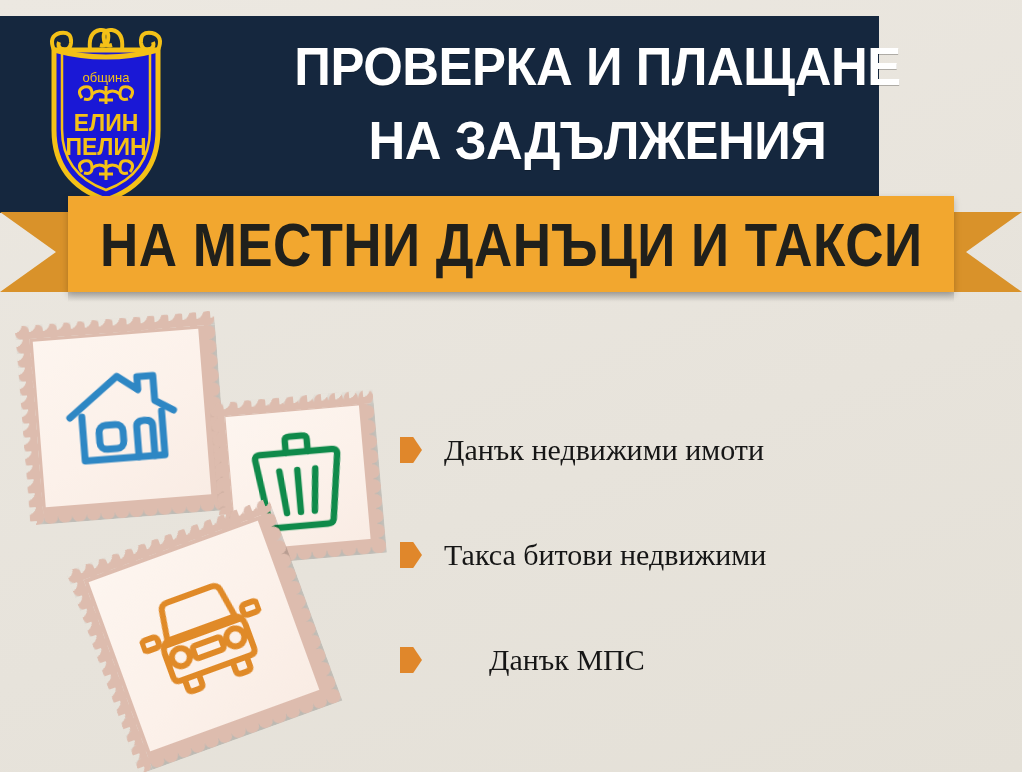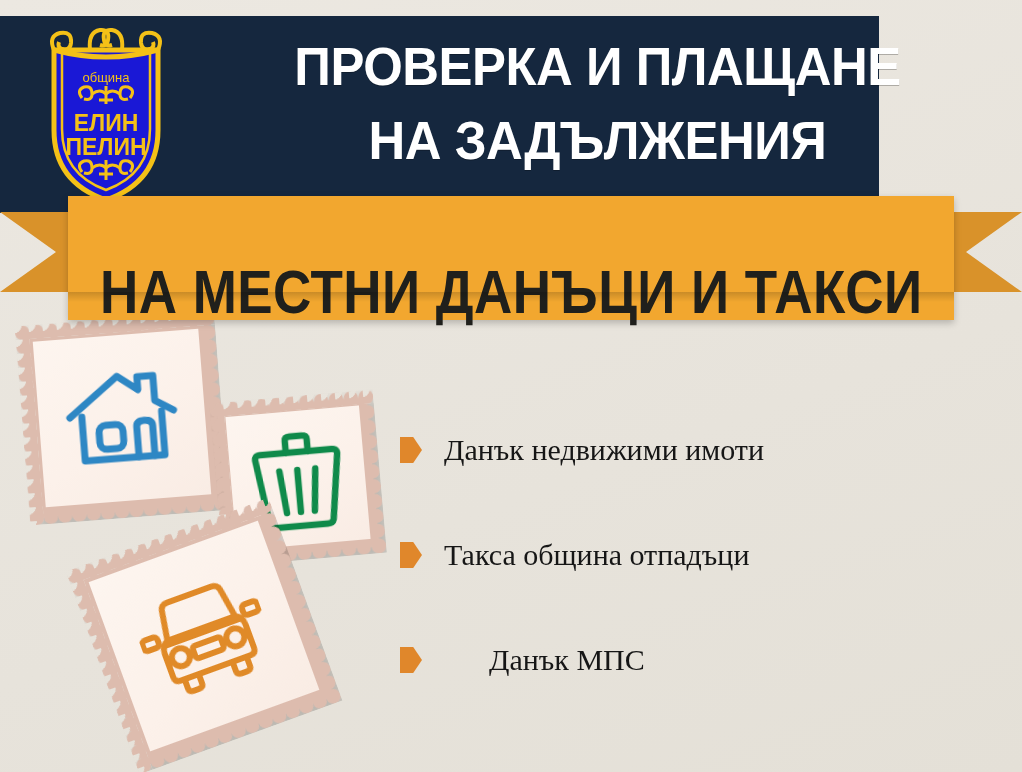--- a/index.html
+++ b/index.html
@@ -52,24 +52,24 @@
     left:0;
     clip-path:polygon(0 0,150px 0,150px 80px,0 80px,56px 40px);
   }
   .ribbon .tail.right{
     right:0;
     clip-path:polygon(0 0,150px 0,94px 40px,150px 80px,0 80px);
   }
   .ribbon .tail.left::after,
   .ribbon .tail.right::after{content:"";position:absolute;}
   .ribbon .band{
-    position:absolute;left:68px;top:0;width:886px;height:124px;
+    position:absolute;left:68px;top:0;width:886px;height:96px;
     background:#f2a72f;
     box-shadow:0 3px 7px rgba(0,0,0,.22);
-    display:flex;align-items:flex-end;justify-content:center;
+    display:flex;align-items:center;justify-content:center;
   }
   .ribbon .band-text{
     color:#20201c;
     font-family:"Liberation Sans", sans-serif;
     font-weight:700;
     font-size:57px;
     letter-spacing:0.5px;
     transform:scaleX(0.93) scaleY(1.08);
     white-space:nowrap;
     line-height:1;
@@ -420,21 +420,21 @@
     </div>
   </div>
 
   <div class="bullets">
     <div class="bullet-row">
       <span class="bullet-mark"></span>
       <span class="bullet-text">Данък недвижими имоти</span>
     </div>
     <div class="bullet-row">
       <span class="bullet-mark"></span>
-      <span class="bullet-text">Такса община отпадъци</span>
+      <span class="bullet-text">Такса битови недвижими</span>
     </div>
     <div class="bullet-row">
       <span class="bullet-mark"></span>
       <span class="bullet-text">Данък МПС</span>
     </div>
   </div>
 
 </div>
 
 </body></html>

